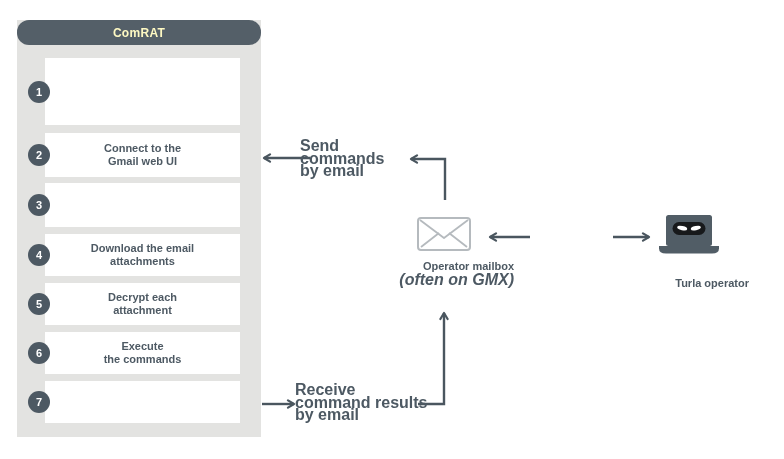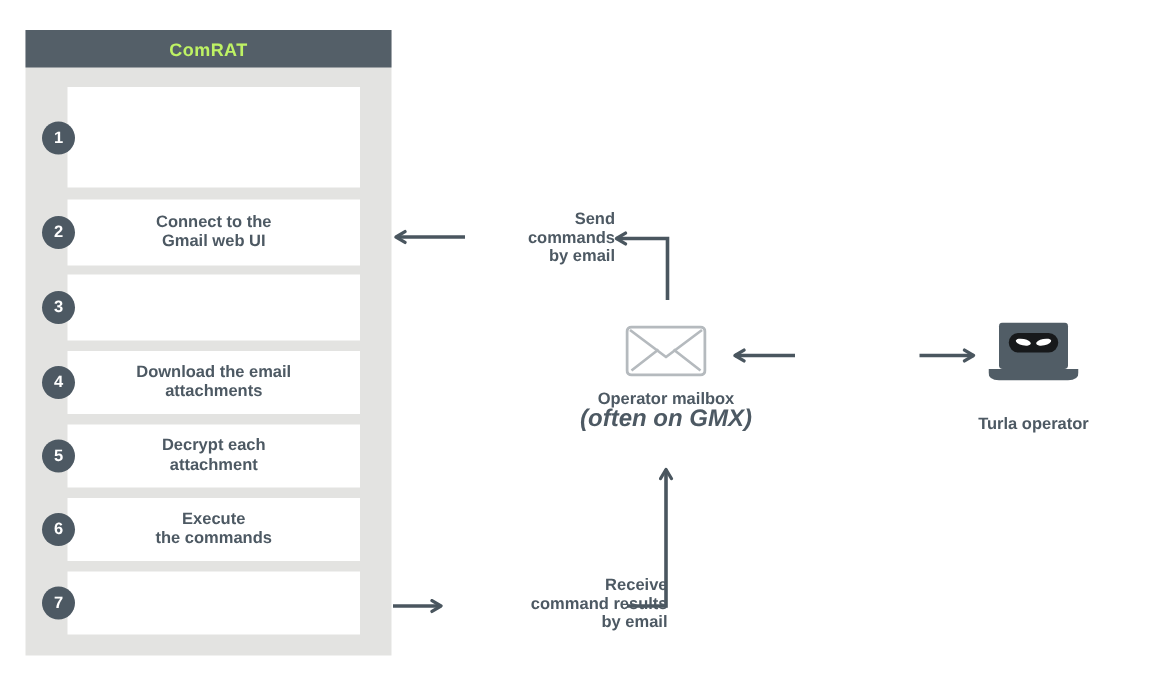--- a/index.html
+++ b/index.html
@@ -4,45 +4,45 @@
 <style>
   html,body{margin:0;padding:0;background:#ffffff;}
   .stage{
     position:relative;width:784px;height:459px;background:#ffffff;
     font-family:"Liberation Sans",sans-serif;color:#4d5963;overflow:hidden;
   }
   
   .panel{position:absolute;left:17px;top:20px;width:244px;height:417px;background:#e3e3e1;}
   .panel-header{
     position:absolute;left:0;top:0;width:100%;height:25px;background:#545f68;
-    color:#bef264;font-weight:bold;font-size:12px;letter-spacing:.3px;
-    display:flex;align-items:center;justify-content:center;
+    color:#fef9c3;font-weight:bold;font-size:12px;letter-spacing:.3px;
+    display:flex;align-items:center;justify-content:center;border-radius:12px;
   }
   .step{
     position:absolute;left:28px;width:195px;background:#ffffff;
     display:flex;align-items:center;justify-content:center;text-align:center;
   }
   .step .txt{white-space:pre-line;font-weight:bold;font-size:11px;line-height:13px;}
   .step .txt u{text-underline-offset:2px;text-decoration-thickness:1px;}
   .num{
     position:absolute;left:-17px;top:50%;transform:translateY(-50%);
     width:22px;height:22px;border-radius:50%;background:#4d5963;color:#ffffff;
     display:flex;align-items:center;justify-content:center;
     font-size:11px;font-weight:bold;
   }
   
   .lbl{
-    position:absolute;text-align:right;font-weight:bold;font-size:11px;
+    position:absolute;text-align:left;font-weight:bold;font-size:16px;
     line-height:12.5px;white-space:pre-line;
   }
   #lbl-send{left:300px;top:140px;width:110px;}
   #lbl-control{left:514px;top:225px;width:110px;}
   #lbl-receive{left:295px;top:384px;width:150px;}
   
-  .node{position:absolute;text-align:center;}
+  .node{position:absolute;text-align:right;}
   #mailbox-node{left:374px;top:217px;width:140px;}
   #turla-node{left:629px;top:215px;width:120px;}
   .node svg{display:block;margin:0 auto;}
   .node-title{font-weight:bold;font-size:11px;margin-top:9px;line-height:13px;}
   .node-sub{font-weight:bold;font-style:italic;font-size:16px;line-height:13px;}
   #turla-node .node-title{margin-top:22px;}
   
   .arrows{position:absolute;left:0;top:0;pointer-events:none;}
 </style>
 </head>

